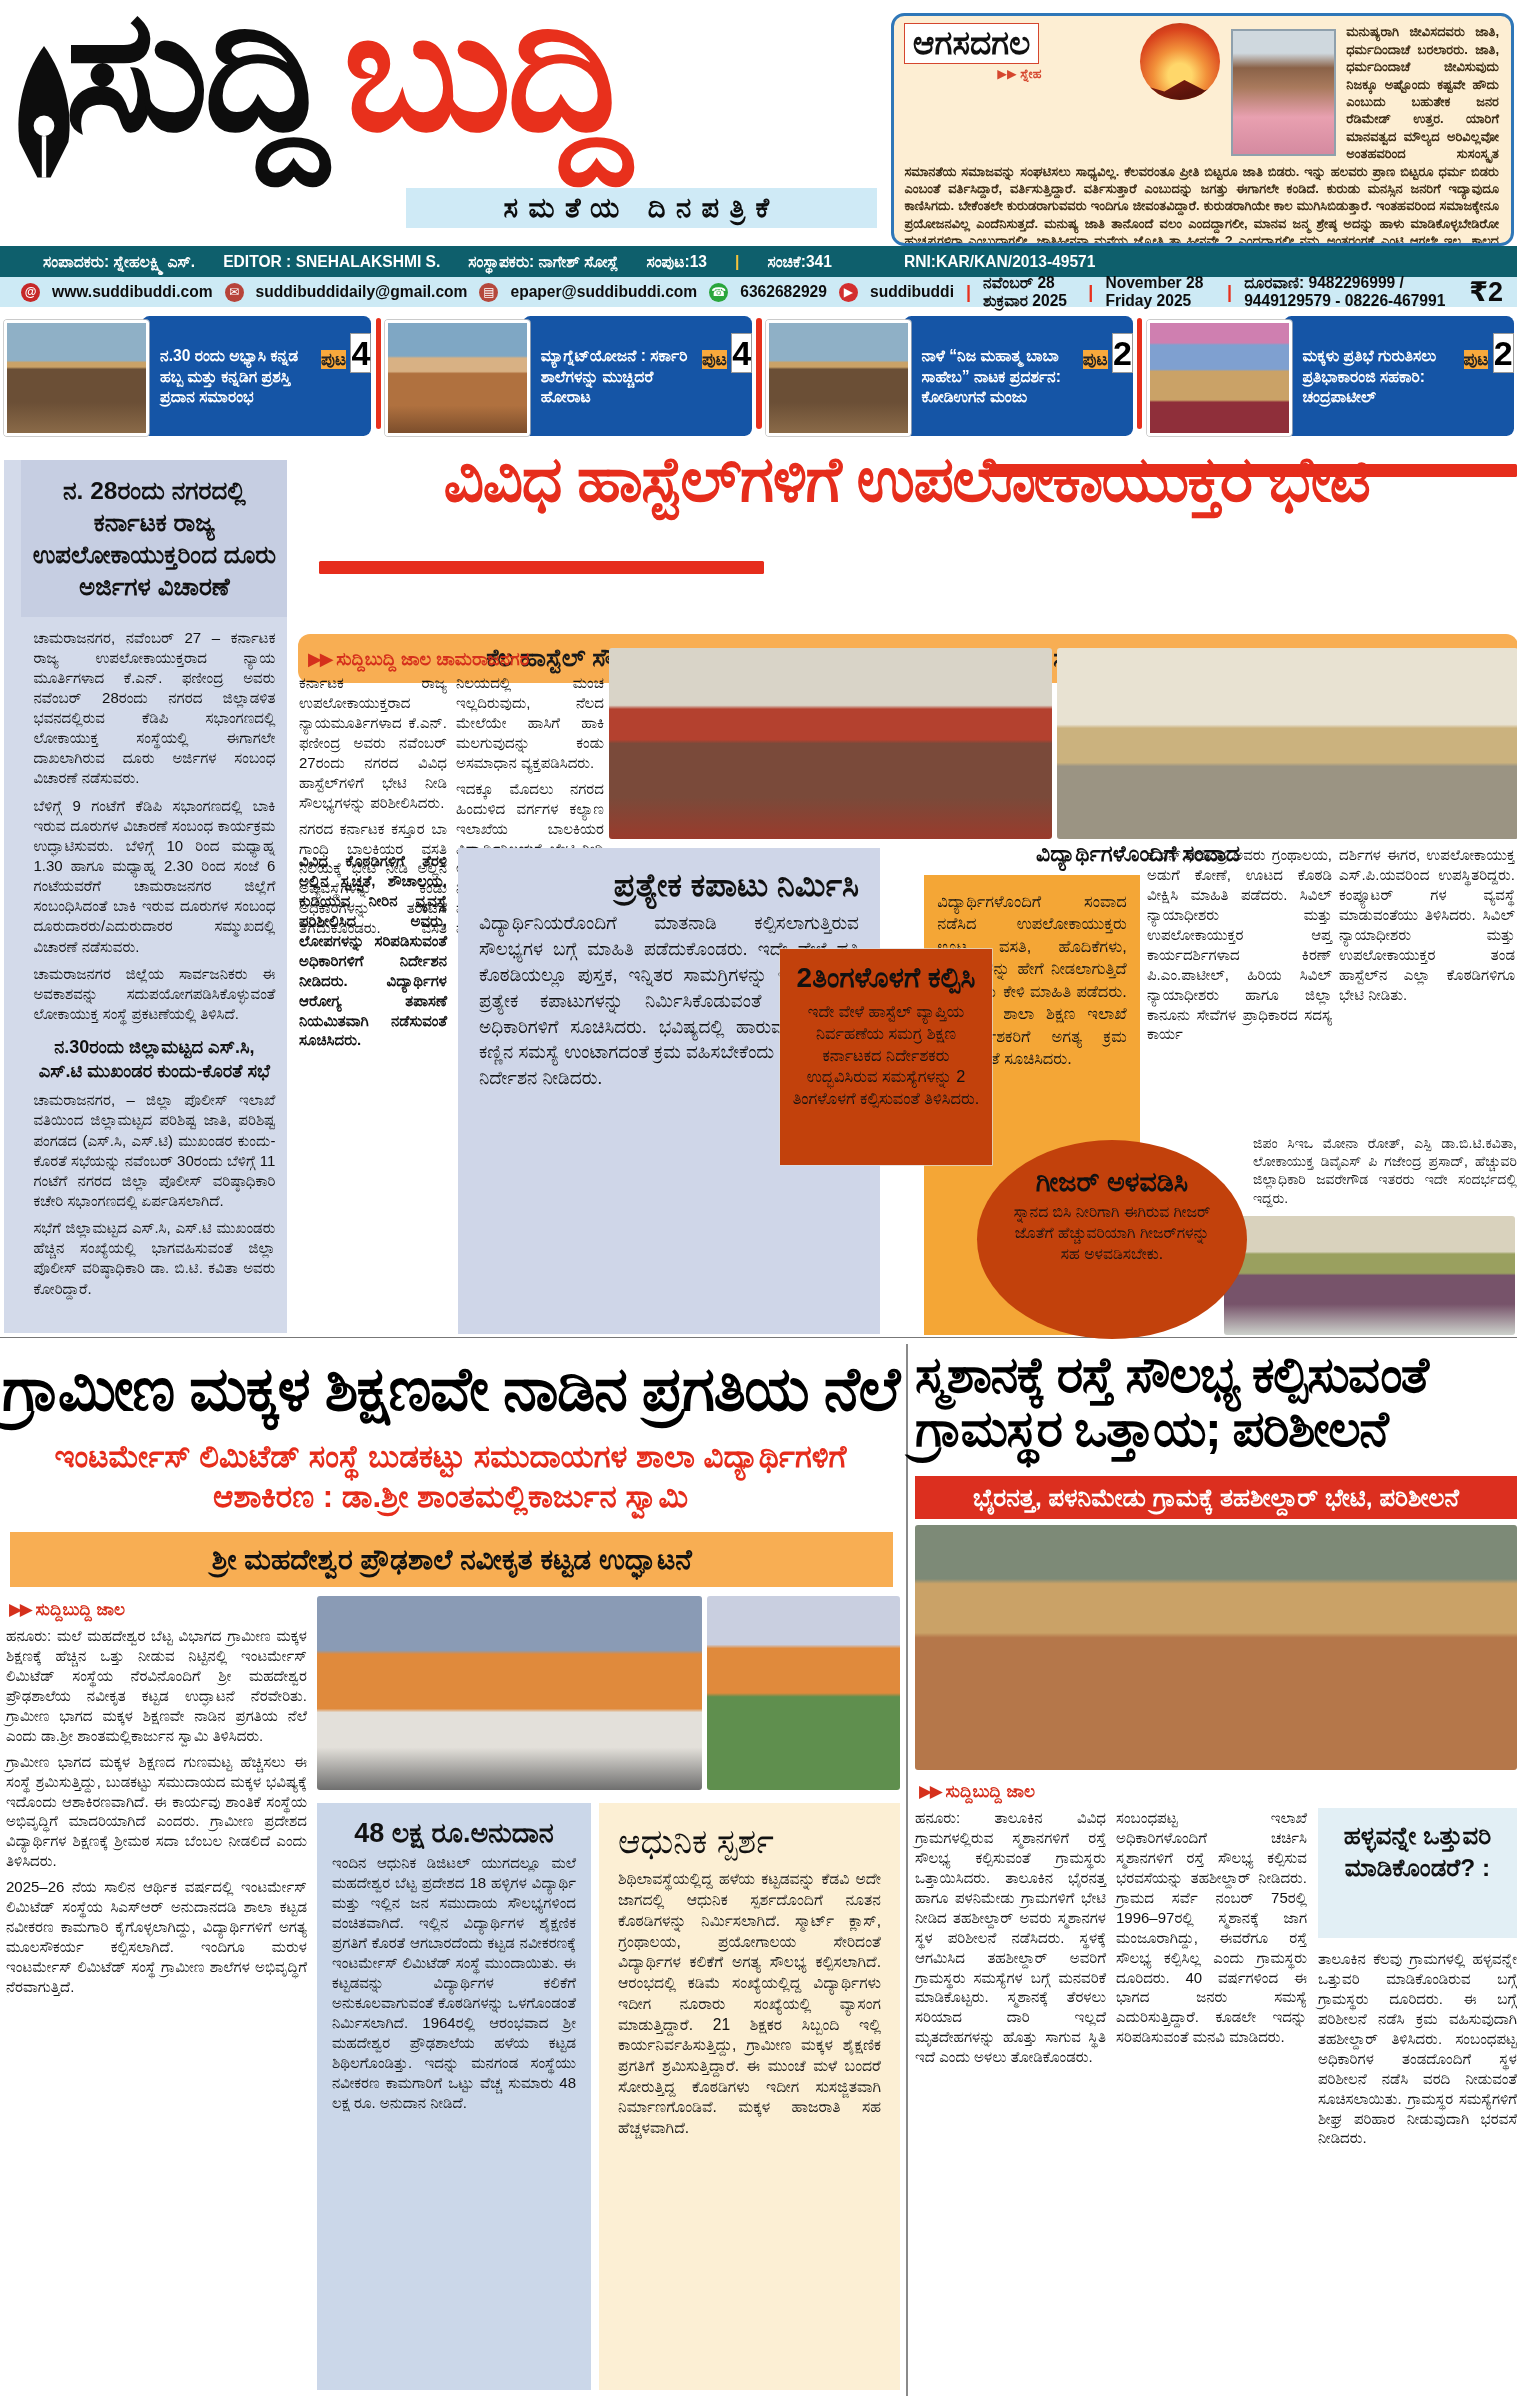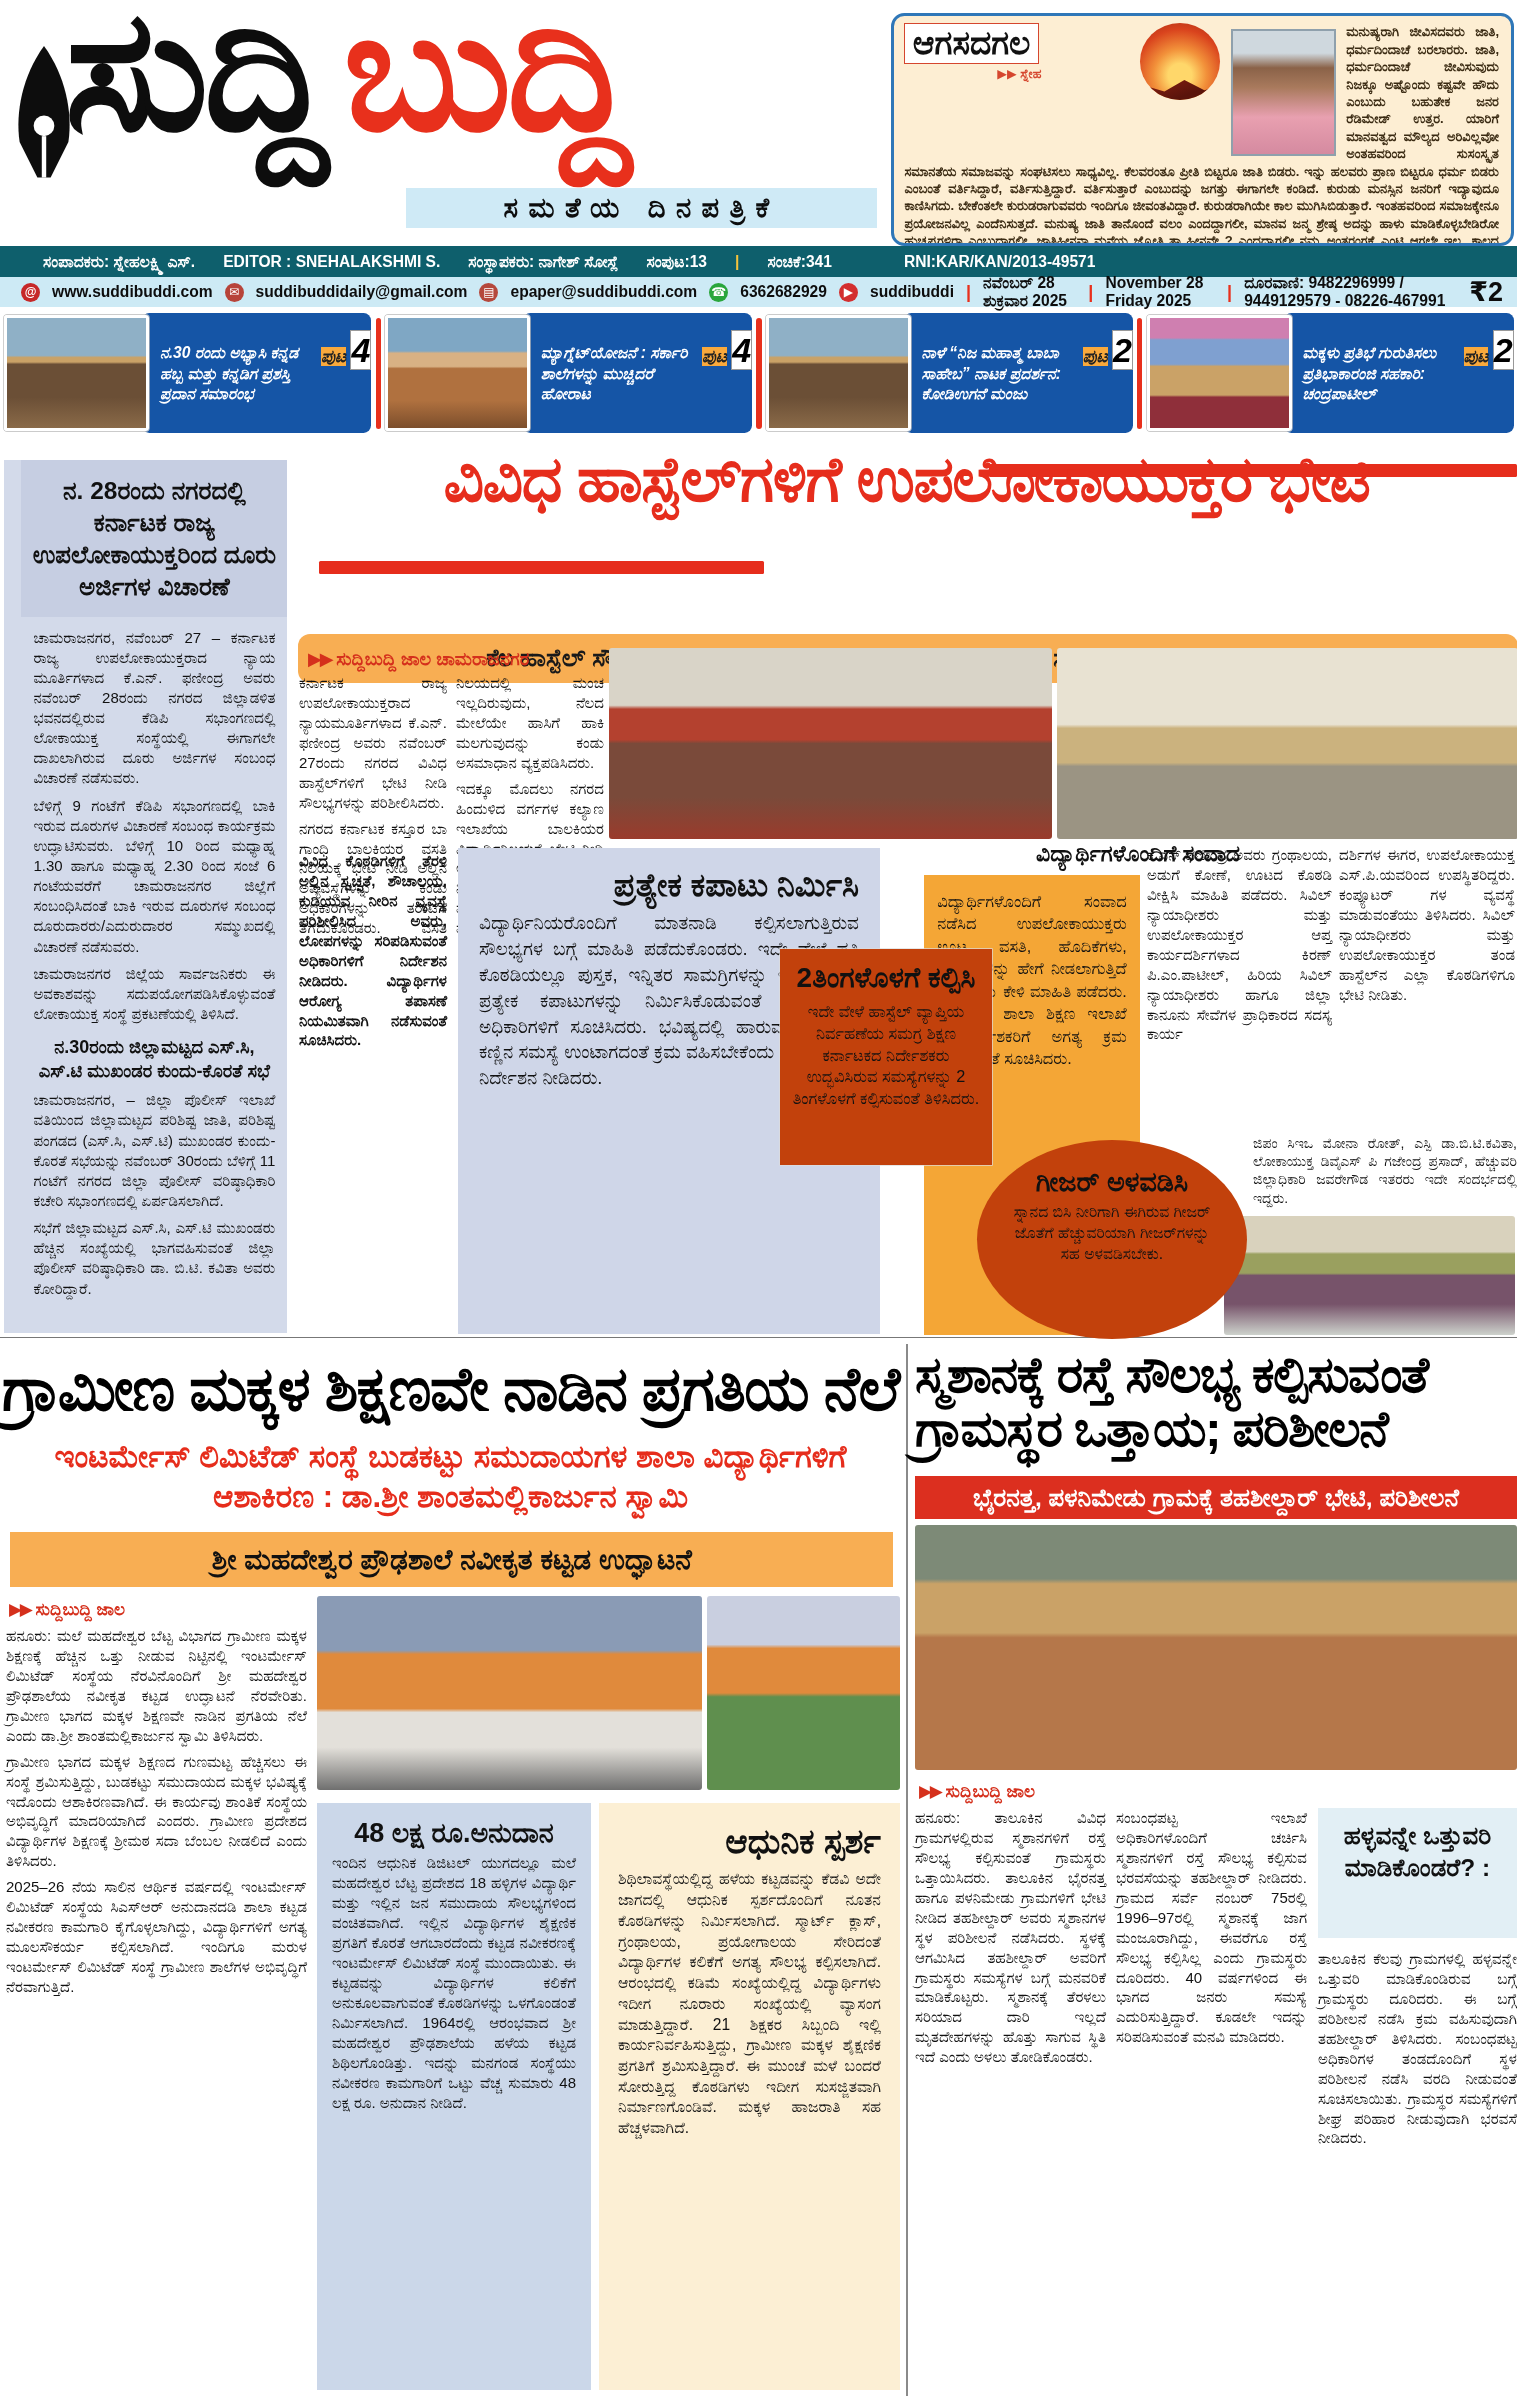--- a/index.html
+++ b/index.html
@@ -33,21 +33,21 @@
         display:flex;align-items:center;gap:28px;padding:0 0 0 43px;font-size:15.6px;font-weight:bold;}
   .ysep{color:#f5c33c;font-weight:bold;}
   .cbar{position:absolute;left:0;top:277px;width:1518px;height:30px;background:#cdeaf5;color:#0d0d0d;
         display:flex;align-items:center;gap:12px;padding:0 15px 0 21px;font-size:15.6px;font-weight:bold;}
   .cic{display:inline-flex;align-items:center;justify-content:center;width:19px;height:19px;border-radius:50%;
         color:#fff;font-size:12px;flex:0 0 auto;}
   .redsep{color:#e8301c;font-weight:bold;font-size:18px;}
   .price{margin-left:auto;font-size:27px;font-weight:800;}
   
   .tstrip{position:absolute;left:0;top:307px;width:1518px;height:132px;display:flex;align-items:center;padding:0 4.4px;}
-  .teaser{flex:1;display:flex;align-items:center;height:126px;position:relative;font-style:italic;}
+  .teaser{flex:1;display:flex;align-items:flex-end;height:126px;position:relative;}
   .tphoto{width:145px;height:116px;border:3.7px solid #fff;border-radius:12px;box-shadow:0 0 0 0.7px #bbb;flex:0 0 auto;z-index:2;}
   .tpanel{flex:1;height:120px;background:#1555a6;border-radius:7.4px;margin-left:-7.4px;color:#fff;
         font-size:15.6px;font-weight:bold;line-height:1.3;padding:9px 64px 7.4px 18px;position:relative;display:flex;align-items:center;}
   .ptab{position:absolute;right:-3px;top:10.4px;width:56px;text-align:center;z-index:3;}
   .ptab .pl{background:#f9a93c;color:#222;font-size:17px;font-weight:bold;height:31px;line-height:31px;}
   .ptab .pn{background:#fff;color:#000;border:0.7px solid #999;font-size:34px;font-weight:800;height:55px;line-height:55px;}
   .tdiv{width:5.2px;height:111px;background:#e8301c;border-radius:3px;margin:0 4.4px;flex:0 0 auto;}
   
   .photo{border-radius:3px;overflow:hidden;}
   .ph-meet{background:linear-gradient(180deg,#8fb0c6 0 34%,#caa267 36% 40%,#6b4f36 42% 72%,#8a6a48 100%);}
@@ -102,21 +102,21 @@
   .schoolsub{position:absolute;left:6px;top:99px;width:889px;font-size:31px;font-weight:800;color:#e62d1c;
         text-align:center;line-height:1.3;}
   .schoolband{position:absolute;left:10.4px;top:194px;width:883px;height:55px;background:#f8ae53;
         font-size:28px;font-weight:800;text-align:center;line-height:55px;color:#111;}
   .scol{position:absolute;left:6px;top:288px;width:301px;height:766px;}
   .scol p{margin:0 0 6.7px 0;}
   .box48{position:absolute;left:317px;top:465px;width:274px;height:587px;background:#cbd7e9;padding:15px 15px;}
   .box48 h3{margin:0 0 4.4px 0;font-size:27px;font-weight:800;text-align:center;}
   .box48 .bodytxt{font-size:15px;}
   .boxadh{position:absolute;left:599px;top:465px;width:301px;height:587px;background:#fcefd4;padding:19px 19px;}
-  .boxadh h3{margin:0 0 7.4px 0;font-size:34px;font-weight:700;text-align:right;}
+  .boxadh h3{margin:0 0 7.4px 0;font-size:34px;font-weight:400;text-align:left;}
   .boxadh .bodytxt{font-size:15.6px;}
   .roadhl{position:absolute;left:915px;top:10.4px;width:602px;font-size:50px;font-weight:800;color:#000;
         letter-spacing:-1.5px;line-height:1.08;}
   .roadband{position:absolute;left:915px;top:138px;width:602px;height:43px;background:#dc2f1f;color:#fff;
         font-size:24.5px;font-weight:800;text-align:center;line-height:43px;}
   .rcol1{position:absolute;left:915px;top:470px;width:191px;height:584px;}
   .rcol2{position:absolute;left:1116px;top:470px;width:191px;height:584px;}
   .halla{position:absolute;left:1318px;top:470px;width:199px;height:130px;background:#e2eff5;padding:12px 10.4px;
         font-size:24.5px;font-weight:800;text-align:center;line-height:1.3;}
   .rcol3{position:absolute;left:1318px;top:611px;width:199px;height:443px;}

